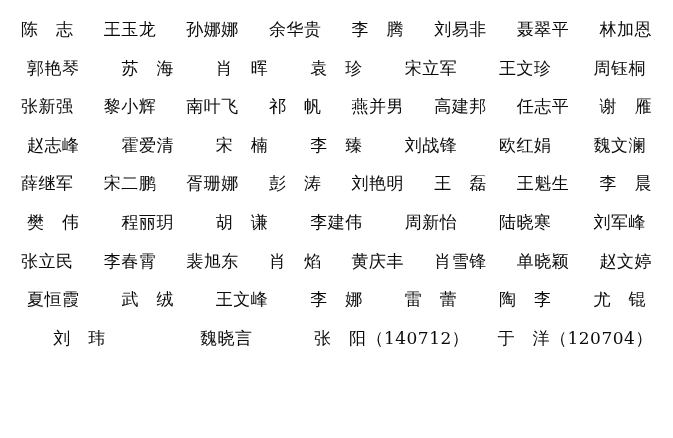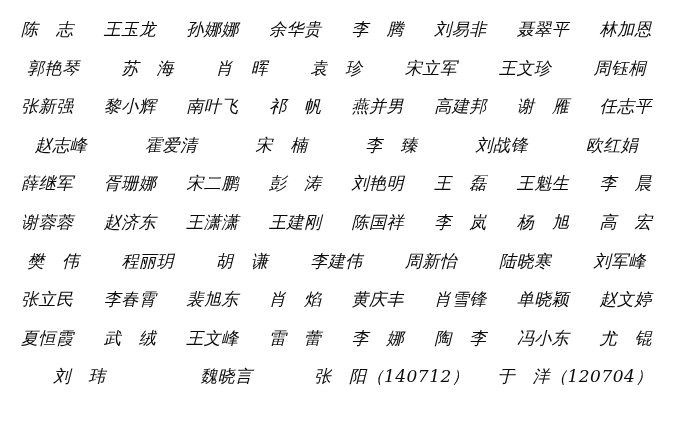--- a/index.html
+++ b/index.html
@@ -18,21 +18,20 @@
     display: block;
     padding: 10px 6px 0 6px;
     box-sizing: border-box;
   }
   .name-row {
     display: flex;
     flex-direction: row;
     align-items: baseline;
     width: 100%;
     height: 38.6px;
-    font-style: italic;
   }
   .name-cell {
     flex: 1 1 0;
     text-align: center;
     font-size: 17px;
     line-height: 38.6px;
     white-space: nowrap;
     letter-spacing: 0.5px;
     color: #0a0a0a;
   }
@@ -64,50 +63,41 @@
       <div class="name-cell">王文珍</div>
       <div class="name-cell">周钰桐</div>
     </div>
     <div class="name-row">
       <div class="name-cell">张新强</div>
       <div class="name-cell">黎小辉</div>
       <div class="name-cell">南叶飞</div>
       <div class="name-cell">祁　帆</div>
       <div class="name-cell">燕并男</div>
       <div class="name-cell">高建邦</div>
+      <div class="name-cell">任志平</div>
       <div class="name-cell">谢　雁</div>
-      <div class="name-cell">任志平</div>
     </div>
     <div class="name-row">
       <div class="name-cell">赵志峰</div>
       <div class="name-cell">霍爱清</div>
       <div class="name-cell">宋　楠</div>
       <div class="name-cell">李　臻</div>
       <div class="name-cell">刘战锋</div>
       <div class="name-cell">欧红娟</div>
+      <div class="name-cell">魏文澜</div>
     </div>
     <div class="name-row">
       <div class="name-cell">薛继军</div>
+      <div class="name-cell">宋二鹏</div>
       <div class="name-cell">胥珊娜</div>
-      <div class="name-cell">宋二鹏</div>
       <div class="name-cell">彭　涛</div>
       <div class="name-cell">刘艳明</div>
       <div class="name-cell">王　磊</div>
       <div class="name-cell">王魁生</div>
       <div class="name-cell">李　晨</div>
-    </div>
-    <div class="name-row">
-      <div class="name-cell">谢蓉蓉</div>
-      <div class="name-cell">赵济东</div>
-      <div class="name-cell">王潇潇</div>
-      <div class="name-cell">王建刚</div>
-      <div class="name-cell">陈国祥</div>
-      <div class="name-cell">李　岚</div>
-      <div class="name-cell">杨　旭</div>
-      <div class="name-cell">高　宏</div>
     </div>
     <div class="name-row">
       <div class="name-cell">樊　伟</div>
       <div class="name-cell">程丽玥</div>
       <div class="name-cell">胡　谦</div>
       <div class="name-cell">李建伟</div>
       <div class="name-cell">周新怡</div>
       <div class="name-cell">陆晓寒</div>
       <div class="name-cell">刘军峰</div>
     </div>
@@ -118,24 +108,23 @@
       <div class="name-cell">肖　焰</div>
       <div class="name-cell">黄庆丰</div>
       <div class="name-cell">肖雪锋</div>
       <div class="name-cell">单晓颖</div>
       <div class="name-cell">赵文婷</div>
     </div>
     <div class="name-row">
       <div class="name-cell">夏恒霞</div>
       <div class="name-cell">武　绒</div>
       <div class="name-cell">王文峰</div>
+      <div class="name-cell">李　娜</div>
       <div class="name-cell">雷　蕾</div>
-      <div class="name-cell">李　娜</div>
       <div class="name-cell">陶　李</div>
-      <div class="name-cell">冯小东</div>
       <div class="name-cell">尤　锟</div>
     </div>
     <div class="name-row">
       <div class="name-cell">刘　玮</div>
       <div class="name-cell">魏晓言</div>
       <div class="name-cell wide">张　阳（140712）</div>
       <div class="name-cell wide">于　洋（120704）</div>
     </div>
   </div>
 

